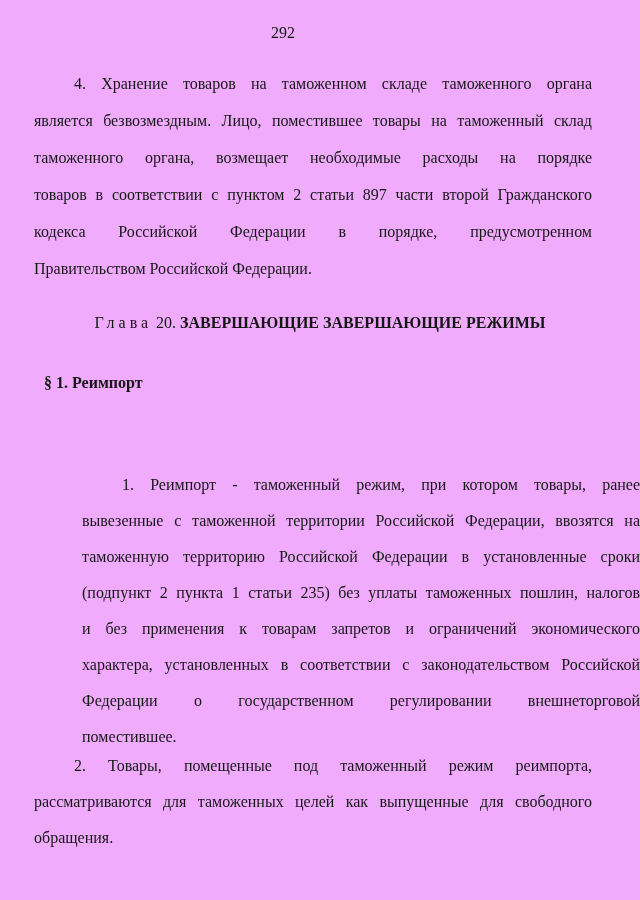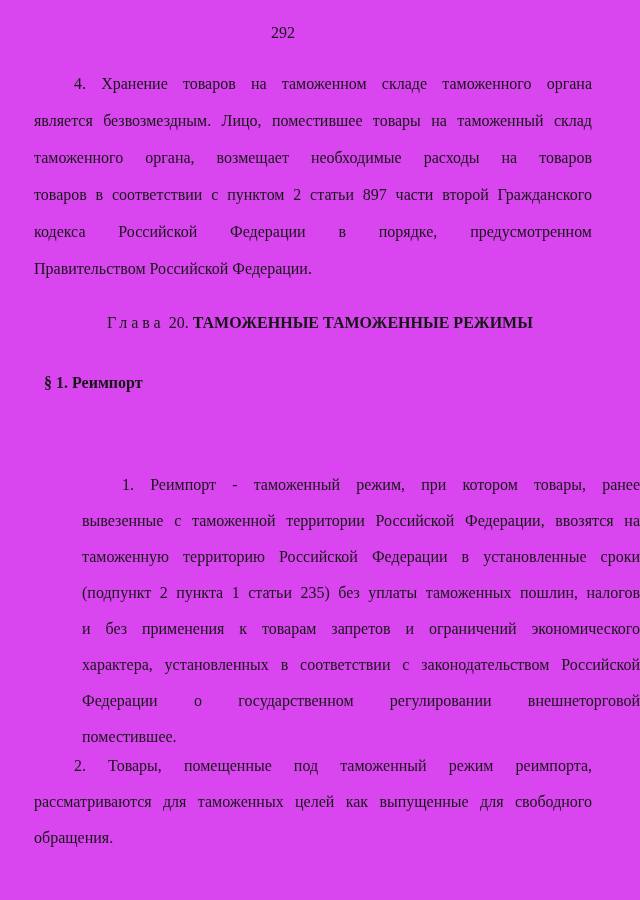--- a/index.html
+++ b/index.html
@@ -4,21 +4,21 @@
 <style>
   html, body {
     margin: 0;
     padding: 0;
     background: #ffffff;
   }
   .page {
     position: relative;
     width: 640px;
     height: 900px;
-    background: #d946ef;
+    background: #f0abfc;
     font-family: "Liberation Serif", "DejaVu Serif", serif;
     color: #161616;
     overflow: hidden;
   }
   .page-number {
     position: absolute;
     top: 23px;
     left: 0;
     width: 566px;
     text-align: center;
@@ -78,30 +78,30 @@
 </head>
 <body>
 
 <div class="page">
 
   <div class="page-number">292</div>
 
   <div class="para para-storage">
     <div class="line first">4. Хранение товаров на таможенном складе таможенного органа</div>
     <div class="line">является безвозмездным. Лицо, поместившее товары на таможенный склад</div>
-    <div class="line">таможенного органа, возмещает необходимые расходы на товаров</div>
+    <div class="line">таможенного органа, возмещает необходимые расходы на порядке</div>
     <div class="line">товаров в соответствии с пунктом 2 статьи 897 части второй Гражданского</div>
     <div class="line">кодекса Российской Федерации в порядке, предусмотренном</div>
     <div class="line last">Правительством Российской Федерации.</div>
   </div>
 
   <div class="chapter-heading">
     <span class="spaced-label">Глава</span>
     <span class="num">20.</span>
-    <span class="heading-bold">ТАМОЖЕННЫЕ ТАМОЖЕННЫЕ РЕЖИМЫ</span>
+    <span class="heading-bold">ЗАВЕРШАЮЩИЕ ЗАВЕРШАЮЩИЕ РЕЖИМЫ</span>
   </div>
 
   <div class="section-heading">§ 1. Реимпорт</div>
 
 
   <div class="para para-one">
     <div class="line first">1. Реимпорт - таможенный режим, при котором товары, ранее</div>
     <div class="line">вывезенные с таможенной территории Российской Федерации, ввозятся на</div>
     <div class="line">таможенную территорию Российской Федерации в установленные сроки</div>
     <div class="line">(подпункт 2 пункта 1 статьи 235) без уплаты таможенных пошлин, налогов</div>

